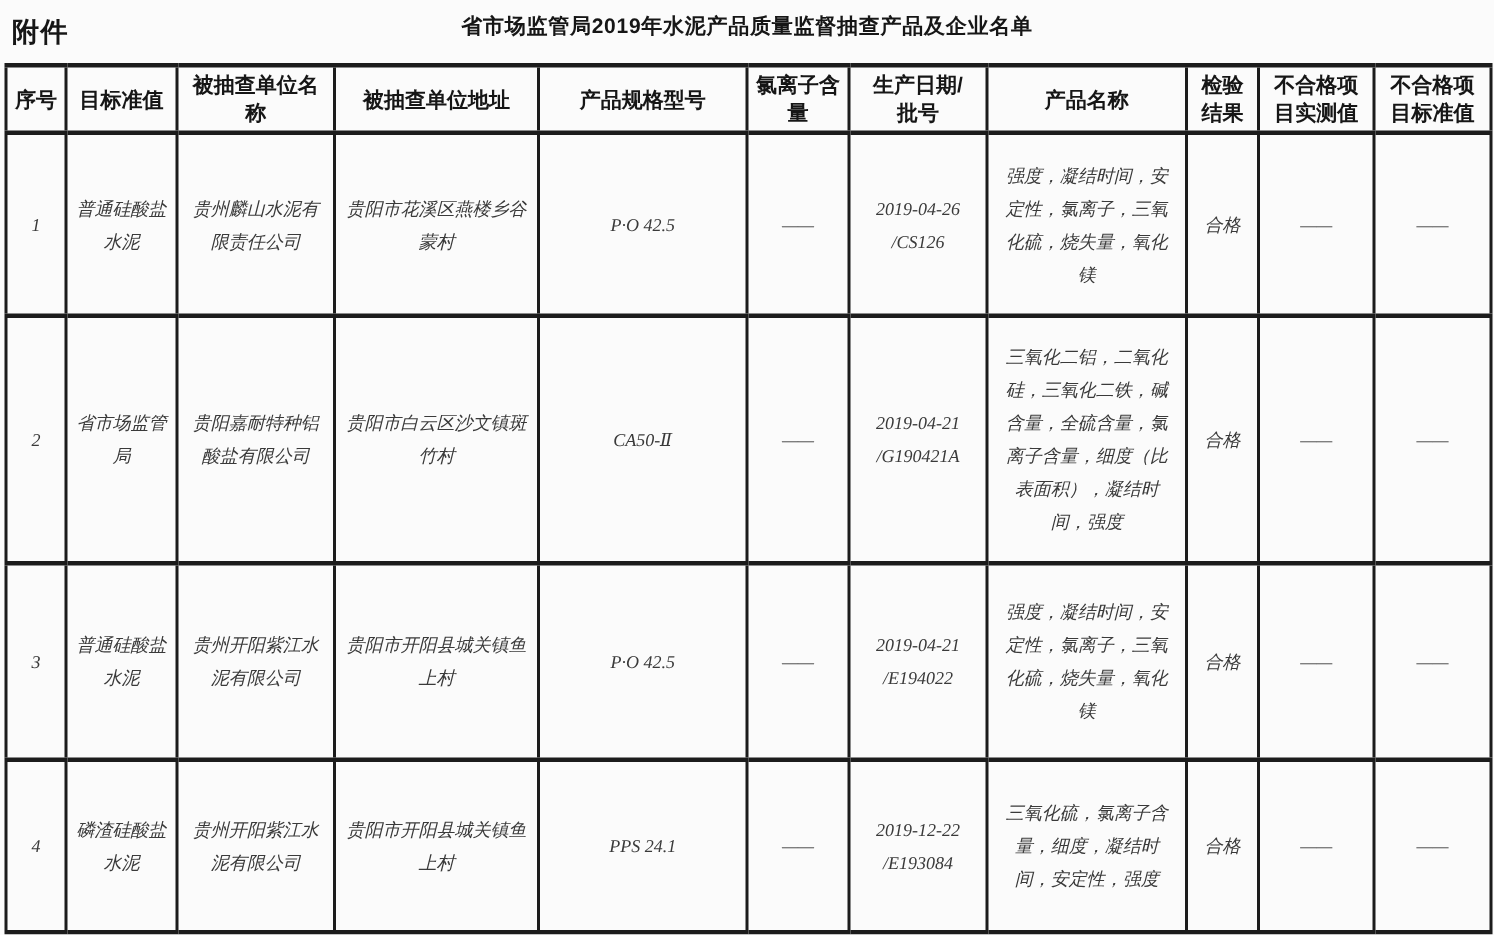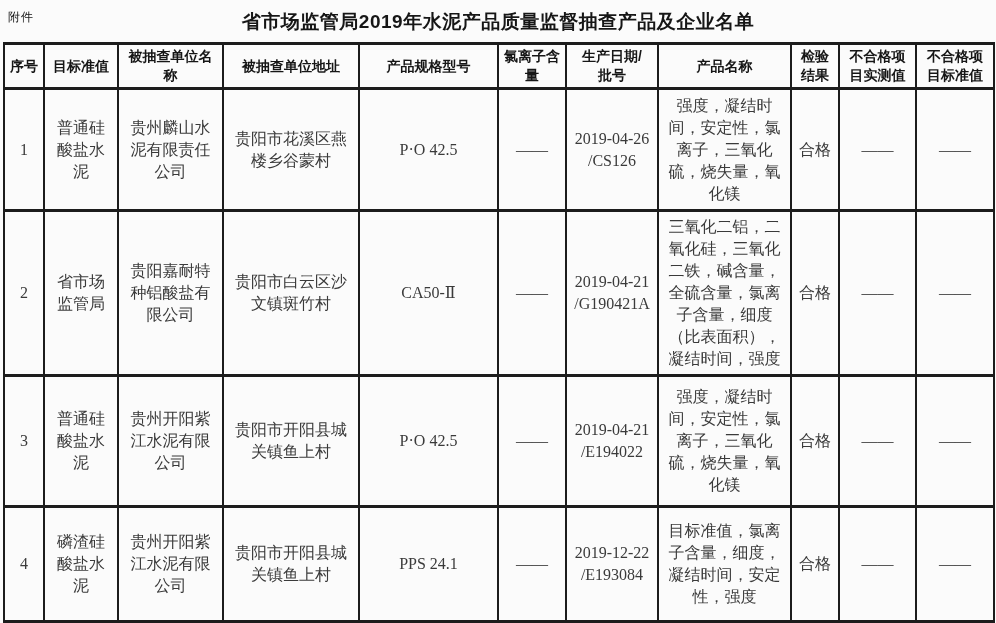--- a/index.html
+++ b/index.html
@@ -20,30 +20,30 @@
   .titlebar{
     position:relative;
     height:40px;
     padding-top:9px;
   }
   .attachment{
     position:absolute;
     left:8px;
     top:9px;
     font-family:"Liberation Sans","DejaVu Sans",sans-serif;
-    font-weight:normal;
-    font-size:12px;
+    font-weight:bold;
+    font-size:18px;
     color:var(--text-strong);
     letter-spacing:1px;
   }
   .doc-title{
     text-align:center;
     font-family:"Liberation Sans","DejaVu Sans",sans-serif;
     font-weight:bold;
-    font-size:19px;
+    font-size:14px;
     color:var(--text-strong);
     letter-spacing:0.5px;
   }
   table.main{
     position:absolute;
     left:3px;
     top:42px;
     width:990px;
     border-collapse:collapse;
     table-layout:fixed;
@@ -63,27 +63,28 @@
     font-family:"Liberation Sans","DejaVu Sans",sans-serif;
     font-weight:bold;
     font-size:14px;
     line-height:19px;
     color:var(--text-strong);
     padding:2px 4px;
     white-space:pre-line;
     height:44px;
   }
   table.main td{
-    font-size:16px;
+    font-size:12px;
     line-height:22px;
     color:var(--text-body);
     padding:2px 6px;
     white-space:pre-line;
     word-break:normal;
     line-break:strict;
+    font-style:italic;
   }
 </style>
 </head>
 <body>
 
 <div class="titlebar">
   <span class="attachment">附件</span>
   <div class="doc-title">省市场监管局2019年水泥产品质量监督抽查产品及企业名单</div>
 </div>
 
@@ -166,19 +167,19 @@
       </tr>
       <tr style="height: 115px;">
         <td>4</td>
         <td>磷渣硅酸盐水泥</td>
         <td>贵州开阳紫江水泥有限公司</td>
         <td>贵阳市开阳县城关镇鱼上村</td>
         <td>PPS 24.1</td>
         <td>——</td>
         <td>2019-12-22
 /E193084</td>
-        <td>目标准值，氯离子含量，细度，凝结时间，安定性，强度</td>
+        <td>三氧化硫，氯离子含量，细度，凝结时间，安定性，强度</td>
         <td>合格</td>
         <td>——</td>
         <td>——</td>
       </tr>
     </tbody>
 </table>
 
 </body></html>

